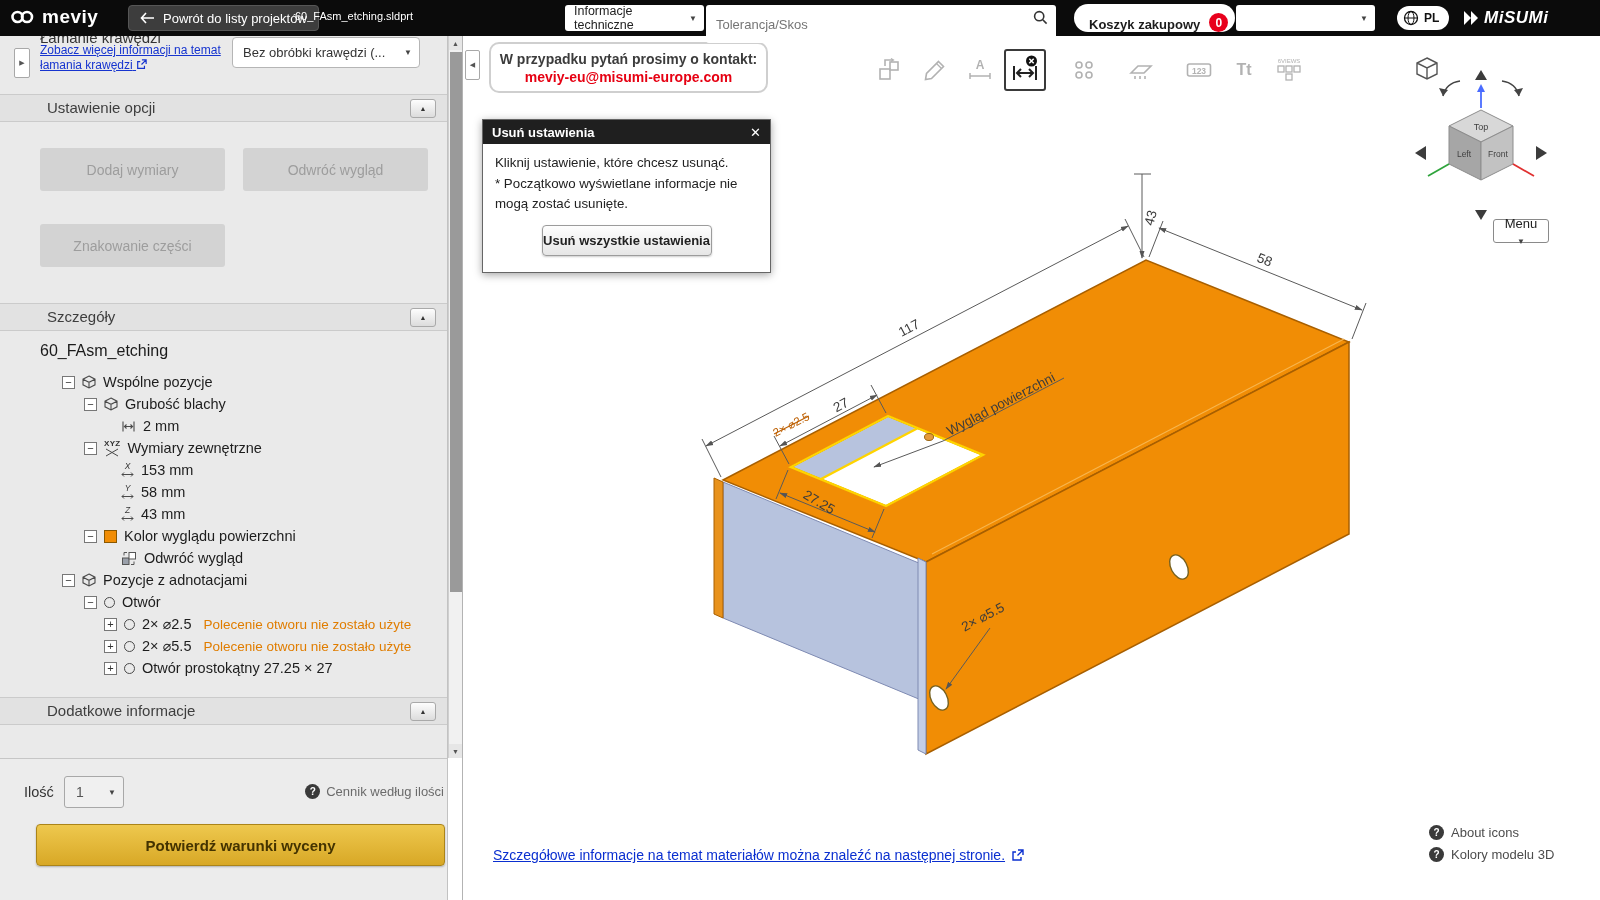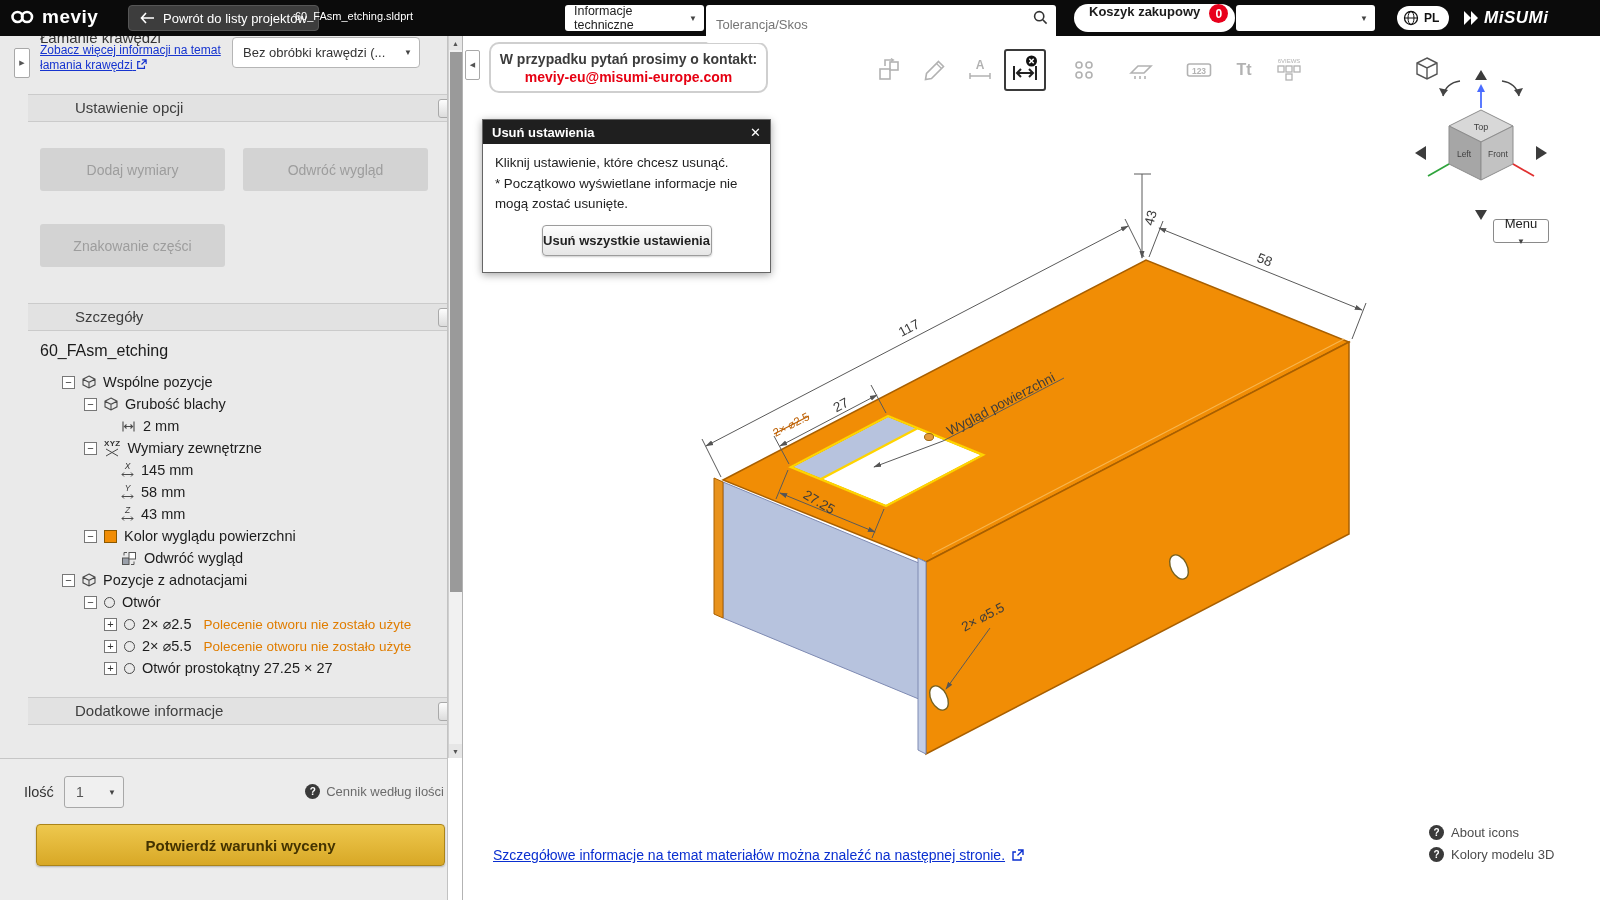--- a/index.html
+++ b/index.html
@@ -9,32 +9,32 @@
 #hdr{position:absolute;left:0;top:0;width:1600px;height:36px;background:#0b0b0b;z-index:40;}
 #logo{left:10px;top:6px;display:flex;align-items:center;gap:6px;color:#fff;font-size:19px;font-weight:bold;letter-spacing:.5px;}
 #back-btn{left:128px;top:5px;height:26px;background:#3d3d3d;border:1px solid #565656;border-radius:4px;color:#fff;font-size:13px;display:flex;align-items:center;gap:8px;padding:0 11px;cursor:pointer;}
 #fname{left:295px;top:10px;color:#fff;font-size:11px;}
 .wsel{background:#fff;border-radius:3px;height:26px;display:flex;align-items:center;font-size:12.5px;color:#222;padding:0 20px 0 9px;position:absolute;}
 .car{position:absolute;right:7px;font-size:8px;color:#444;}
 #info-sel{left:565px;top:5px;width:139px;}
 #srch{left:706px;top:5px;width:350px;height:38px;background:#fff;border-radius:3px;position:absolute;}
 #srch input{width:100%;height:100%;border:none;outline:none;font-size:13px;padding:0 30px 0 10px;background:transparent;color:#333;}
 #srch .mag{position:absolute;right:8px;top:5px;}
-#cart{left:1074px;top:4px;height:28px;background:#fff;border-radius:14px;display:flex;align-items:flex-start;gap:9px;padding:0 7px 0 15px;font-size:13px;font-weight:bold;color:#1c1c1c;position:absolute;}
+#cart{left:1074px;top:4px;height:28px;background:#fff;border-radius:14px;display:flex;align-items:flex-end;gap:9px;padding:0 7px 0 15px;font-size:13px;font-weight:bold;color:#1c1c1c;position:absolute;}
 #cart .badge{width:19px;height:19px;border-radius:50%;background:#e8001c;color:#fff;font-size:12px;display:flex;align-items:center;justify-content:center;}
 #empty-sel{left:1236px;top:5px;width:139px;}
 #lang{left:1397px;top:6px;height:24px;background:#fff;border-radius:12px;display:flex;align-items:center;gap:5px;padding:0 10px 0 6px;font-size:12px;font-weight:bold;color:#111;position:absolute;}
 #brand{left:1463px;top:8px;display:flex;align-items:center;gap:5px;color:#fff;font-size:17px;font-weight:bold;font-style:italic;letter-spacing:.5px;position:absolute;}
 
 #sbar{position:absolute;left:0;top:36px;width:448px;height:864px;background:#eaeaea;border-right:1px solid #c2c2c2;overflow:hidden;z-index:10;}
 #edge-title{left:40px;top:-7px;font-size:15px;color:#333;}
 #edge-link{left:40px;top:7px;width:205px;font-size:12px;color:#1634cf;text-decoration:underline;line-height:15px;cursor:pointer;}
 #edge-dd{left:232px;top:1px;width:188px;height:31px;background:#fff;border:1px solid #b5b5b5;border-radius:4px;font-size:13px;color:#333;display:flex;align-items:center;padding:0 24px 0 10px;position:absolute;cursor:pointer;}
 #sb-handle{left:14px;top:12px;width:16px;height:30px;background:#fff;border:1px solid #a8a8a8;border-radius:2px;display:flex;align-items:center;justify-content:center;font-size:7px;color:#555;cursor:pointer;position:absolute;}
-.shead{position:absolute;left:0;width:100%;height:28px;background:#e2e2e2;border-top:1px solid #cbcbcb;border-bottom:1px solid #cbcbcb;font-size:15px;color:#3e3e3e;line-height:26px;padding-left:47px;margin-left:28px;}
+.shead{position:absolute;left:0;width:100%;height:28px;background:#e2e2e2;border-top:1px solid #cbcbcb;border-bottom:1px solid #cbcbcb;font-size:15px;color:#3e3e3e;line-height:26px;padding-left:47px;}
 .colbtn{position:absolute;right:11px;top:4px;width:26px;height:19px;background:linear-gradient(#fdfdfd,#dcdcdc);border:1px solid #a9a9a9;border-radius:3px;font-size:7px;color:#333;display:flex;align-items:center;justify-content:center;cursor:pointer;}
 .gbtn{position:absolute;width:185px;height:43px;background:#d3d3d3;border:none;border-radius:3px;font-size:14px;color:#9d9d9d;}
 #tree-root{left:40px;top:306px;font-size:16px;color:#1a1a1a;position:absolute;}
 #tree{position:absolute;left:0;top:335px;width:440px;}
 .trow{height:22px;display:flex;align-items:center;font-size:14.5px;color:#1d1d1d;white-space:nowrap;cursor:pointer;}
 .trow.lvl1{padding-left:62px}.trow.lvl2{padding-left:84px}.trow.lvl3{padding-left:104px}.trow.lvl3.leaf{padding-left:121px}
 .exp{width:13px;height:13px;border:1px solid #777;background:#fff;font-size:11px;line-height:11px;text-align:center;margin-right:7px;flex:none;color:#333;}
 .tic{margin-right:7px;display:flex;align-items:center;flex:none;}
 .circ{width:11px;height:11px;border:1.5px solid #4a4a4a;border-radius:50%;display:inline-block;}
 .swatch{width:13px;height:13px;background:#f18d05;border:1px solid #8a5800;display:inline-block;}
@@ -200,21 +200,21 @@
       </div>
       <div class="trow lvl3 leaf">
         <span class="tic">
           <span class="axcol">
             <span class="ax-l">X</span>
             <svg width="13" height="7" viewBox="0 0 13 7">
               <path d="M1 3.5 H12 M3 1.5 1 3.5 3 5.5 M10 1.5 12 3.5 10 5.5" stroke="#4a4a4a" fill="none" stroke-width="1"></path>
             </svg>
           </span>
         </span>
-        <span>145 mm</span>
+        <span>153 mm</span>
       </div>
       <div class="trow lvl3 leaf">
         <span class="tic">
           <span class="axcol">
             <span class="ax-l">Y</span>
             <svg width="13" height="7" viewBox="0 0 13 7">
               <path d="M1 3.5 H12 M3 1.5 1 3.5 3 5.5 M10 1.5 12 3.5 10 5.5" stroke="#4a4a4a" fill="none" stroke-width="1"></path>
             </svg>
           </span>
         </span>

